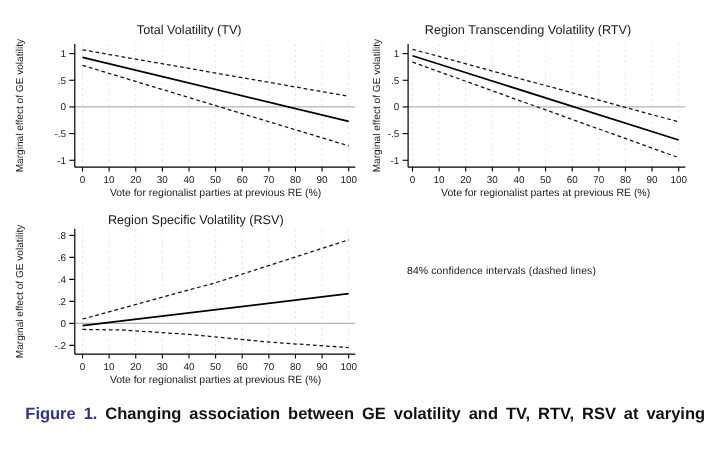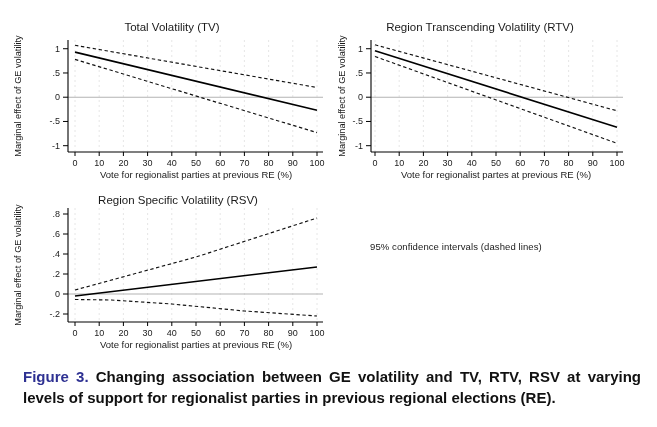--- a/index.html
+++ b/index.html
@@ -186,24 +186,23 @@
         <path d="M75.0 296.0 L317.0 267.0" fill="none" stroke="#000000" stroke-width="1.6"></path>
         <path d="M75.0 290.0 L196.0 257.0 L317.0 218.0" fill="none" stroke="#111111" stroke-width="1.15" stroke-dasharray="3.4,2.6"></path>
         <path d="M75.0 299.5 L111.3 300.0 L171.8 304.0 L244.4 311.0 L317.0 316.0" fill="none" stroke="#111111" stroke-width="1.15" stroke-dasharray="3.4,2.6"></path>
         <text x="178" y="204" text-anchor="middle" font-size="11.5" fill="#000">Region Specific Volatility (RSV)</text>
         <text x="196" y="348" text-anchor="middle" font-size="9.5" fill="#1a1a1a">Vote for regionalist parties at previous RE (%)</text>
         <text x="21" y="265" text-anchor="middle" font-size="9.2" fill="#1a1a1a" transform="rotate(-90 21 265)">Marginal effect of GE volatility</text>
       </g>
     </svg>
 
   <div class="note">
-    <div>95% confidence intervals (dashed lines)</div>
+    <div>84% confidence intervals (dashed lines)</div>
   </div>
 
   <div class="caption">
     <div class="cap-just">
-      <span class="cap-label" style="color: rgb(46, 49, 146);">Figure 3.</span>
+      <span class="cap-label" style="color: rgb(46, 49, 146);">Figure 1.</span>
       <span>Changing association between GE volatility and TV, RTV, RSV at varying</span>
     </div>
-    <div>levels of support for regionalist parties in previous regional elections (RE).</div>
   </div>
 
 </div>
 
 </body></html>

